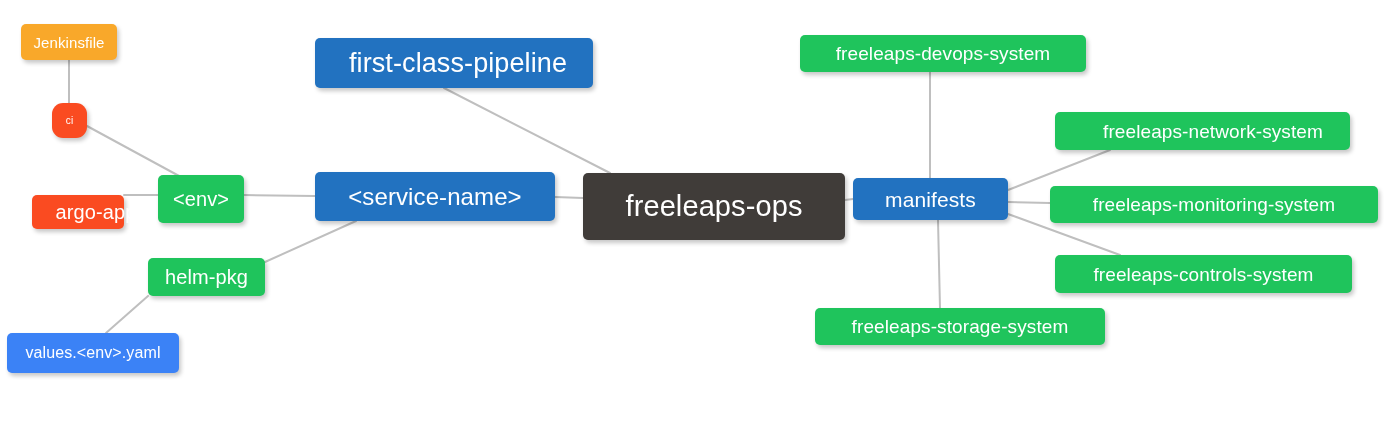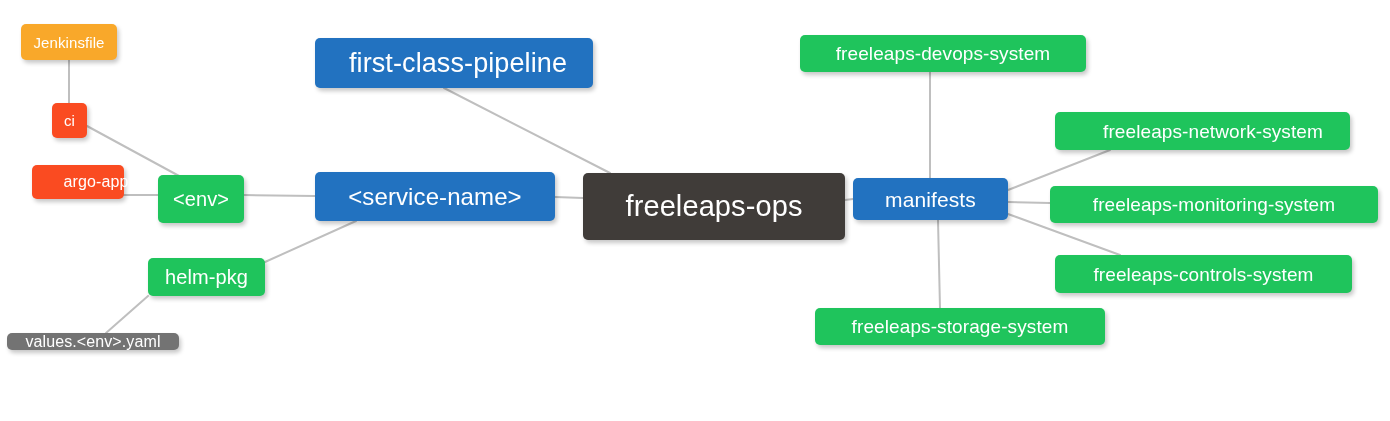--- a/index.html
+++ b/index.html
@@ -62,33 +62,33 @@
       <line x1="930" y1="178" x2="930" y2="64" stroke="#bfbfbf" stroke-width="2" stroke-linecap="round"></line>
       <line x1="1008" y1="190" x2="1110" y2="150" stroke="#bfbfbf" stroke-width="2" stroke-linecap="round"></line>
       <line x1="1008" y1="202" x2="1050" y2="203" stroke="#bfbfbf" stroke-width="2" stroke-linecap="round"></line>
       <line x1="1008" y1="214" x2="1120" y2="255" stroke="#bfbfbf" stroke-width="2" stroke-linecap="round"></line>
       <line x1="938" y1="220" x2="940" y2="308" stroke="#bfbfbf" stroke-width="2" stroke-linecap="round"></line>
     </svg>
   <div id="node-layer">
       <div class="node" style="left: 21px; top: 24px; width: 96px; height: 36px; background: rgb(249, 168, 42); font-size: 15px;">
         <span class="node-label">Jenkinsfile</span>
       </div>
-      <div class="node" style="left: 52px; top: 103px; width: 35px; height: 35px; background: rgb(250, 75, 33); font-size: 15px;">
+      <div class="node" style="left: 52px; top: 103px; width: 35px; height: 35px; background: rgb(250, 75, 33); font-size: 10px; border-radius: 11px;">
         <span class="node-label">ci</span>
       </div>
-      <div class="node" style="left: 32px; top: 165px; width: 92px; height: 34px; background: rgb(250, 75, 33); font-size: 16px; padding-left: 36px;">
+      <div class="node" style="left: 32px; top: 195px; width: 92px; height: 34px; background: rgb(250, 75, 33); font-size: 20px; padding-left: 36px;">
         <span class="node-label">argo-app</span>
       </div>
       <div class="node" style="left: 158px; top: 175px; width: 86px; height: 48px; background: rgb(31, 196, 92); font-size: 20px;">
         <span class="node-label">&lt;env&gt;</span>
       </div>
       <div class="node" style="left: 148px; top: 258px; width: 117px; height: 38px; background: rgb(31, 196, 92); font-size: 20px;">
         <span class="node-label">helm-pkg</span>
       </div>
-      <div class="node" style="left: 7px; top: 333px; width: 172px; height: 17px; background: #737373; font-size: 16px;">
+      <div class="node" style="left: 7px; top: 333px; width: 172px; height: 40px; background: #3b82f6; font-size: 16px;">
         <span class="node-label">values.&lt;env&gt;.yaml</span>
       </div>
       <div class="node" style="left: 315px; top: 38px; width: 278px; height: 50px; background: rgb(34, 114, 192); font-size: 27px; padding-left: 8px;">
         <span class="node-label">first-class-pipeline</span>
       </div>
       <div class="node" style="left: 315px; top: 172px; width: 240px; height: 49px; background: rgb(34, 114, 192); font-size: 24px;">
         <span class="node-label">&lt;service-name&gt;</span>
       </div>
       <div class="node" style="left: 583px; top: 173px; width: 262px; height: 67px; background: rgb(64, 60, 57); font-size: 29px;">
         <span class="node-label">freeleaps-ops</span>

